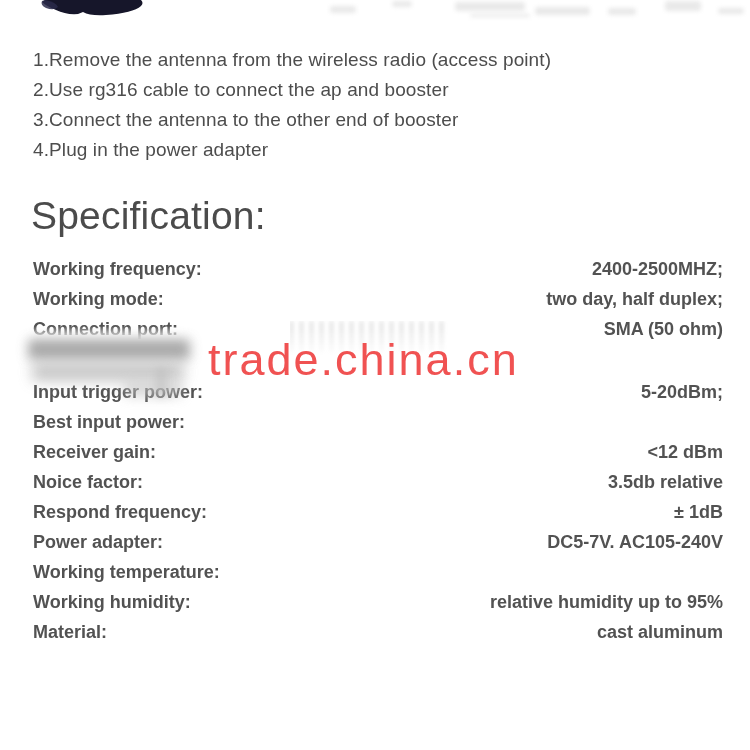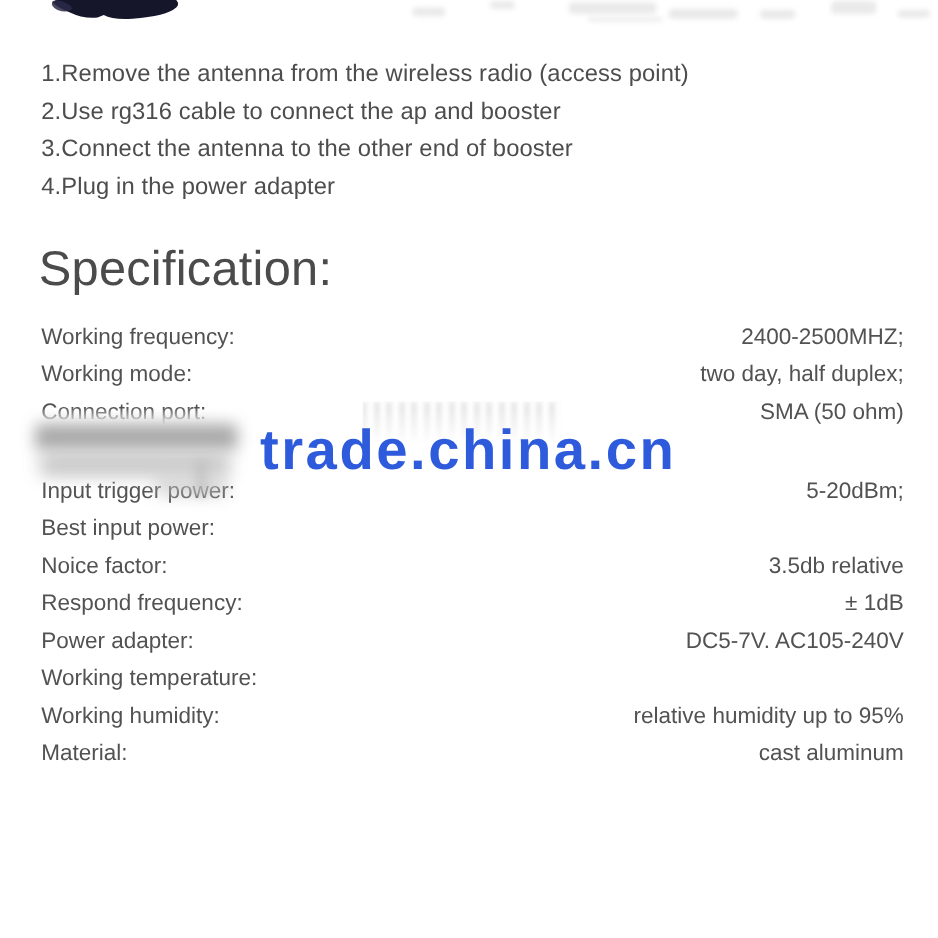--- a/index.html
+++ b/index.html
@@ -35,21 +35,21 @@
   }
 
   
   .spec-heading{
     position:absolute;left:31px;top:196px;
     font-size:39px;line-height:40px;color:#4b4b4b;
     letter-spacing:0.2px;
   }
 
   
-  .spec-table{position:absolute;left:33px;top:254px;width:690px;}
+  .spec-table{position:absolute;left:33px;top:254px;width:690px;font-weight:bold;}
   .spec-row{display:flex;height:30px;line-height:30px;font-size:18px;color:#525252;}
   .spec-label{width:254px;flex:0 0 254px;}
   .spec-value{flex:1;white-space:pre;text-align:right;}
   .wm-gap{height:33px;}
   .row-blurred{filter:blur(0.4px);}
 
   
   .fade-overlay{
     position:absolute;left:20px;top:326px;width:440px;height:30px;
     background:linear-gradient(to bottom, rgba(255,255,255,0) 0%, rgba(255,255,255,0.88) 40%, #ffffff 70%);
@@ -71,22 +71,22 @@
     filter:blur(2px);
     opacity:.55;
     -webkit-mask-image:linear-gradient(to bottom,#000 20%,transparent 95%);
     mask-image:linear-gradient(to bottom,#000 20%,transparent 95%);
   }
 
   
   .watermark{
     position:absolute;left:208px;top:336px;z-index:5;
     font-size:45px;line-height:48px;letter-spacing:2px;
-    color:#1d4ed8;opacity:.92;
-    font-weight:700;
+    color:#ef4444;opacity:.92;
+    font-weight:400;
   }
 </style>
 </head>
 <body>
 
 <div class="page">
 
   <div class="photo-frag">
     <svg width="118" height="20" viewBox="0 0 118 20">
       <path d="M17,0 L113,0 Q116,3 113,6 Q105,13 78,15 Q62,16 55,12 L50,14 Q38,15 28,10 Q18,6 14,2 Z" fill="#16162a"></path>
@@ -131,20 +131,24 @@
     <div class="wm-gap"></div>
 
     <div class="spec-row">
       <div class="spec-label">Input trigger power:</div>
       <div class="spec-value"> 5-20dBm;</div>
     </div>
     <div class="spec-row">
       <div class="spec-label">Best input power:</div>
     </div>
     <div class="spec-row">
+      <div class="spec-label">Receiver gain:</div>
+      <div class="spec-value">&lt;12 dBm</div>
+    </div>
+    <div class="spec-row">
       <div class="spec-label">Noice factor:</div>
       <div class="spec-value">3.5db relative</div>
     </div>
     <div class="spec-row">
       <div class="spec-label">Respond frequency:</div>
       <div class="spec-value">± 1dB</div>
     </div>
     <div class="spec-row">
       <div class="spec-label">Power adapter:</div>
       <div class="spec-value">DC5-7V. AC105-240V</div>

